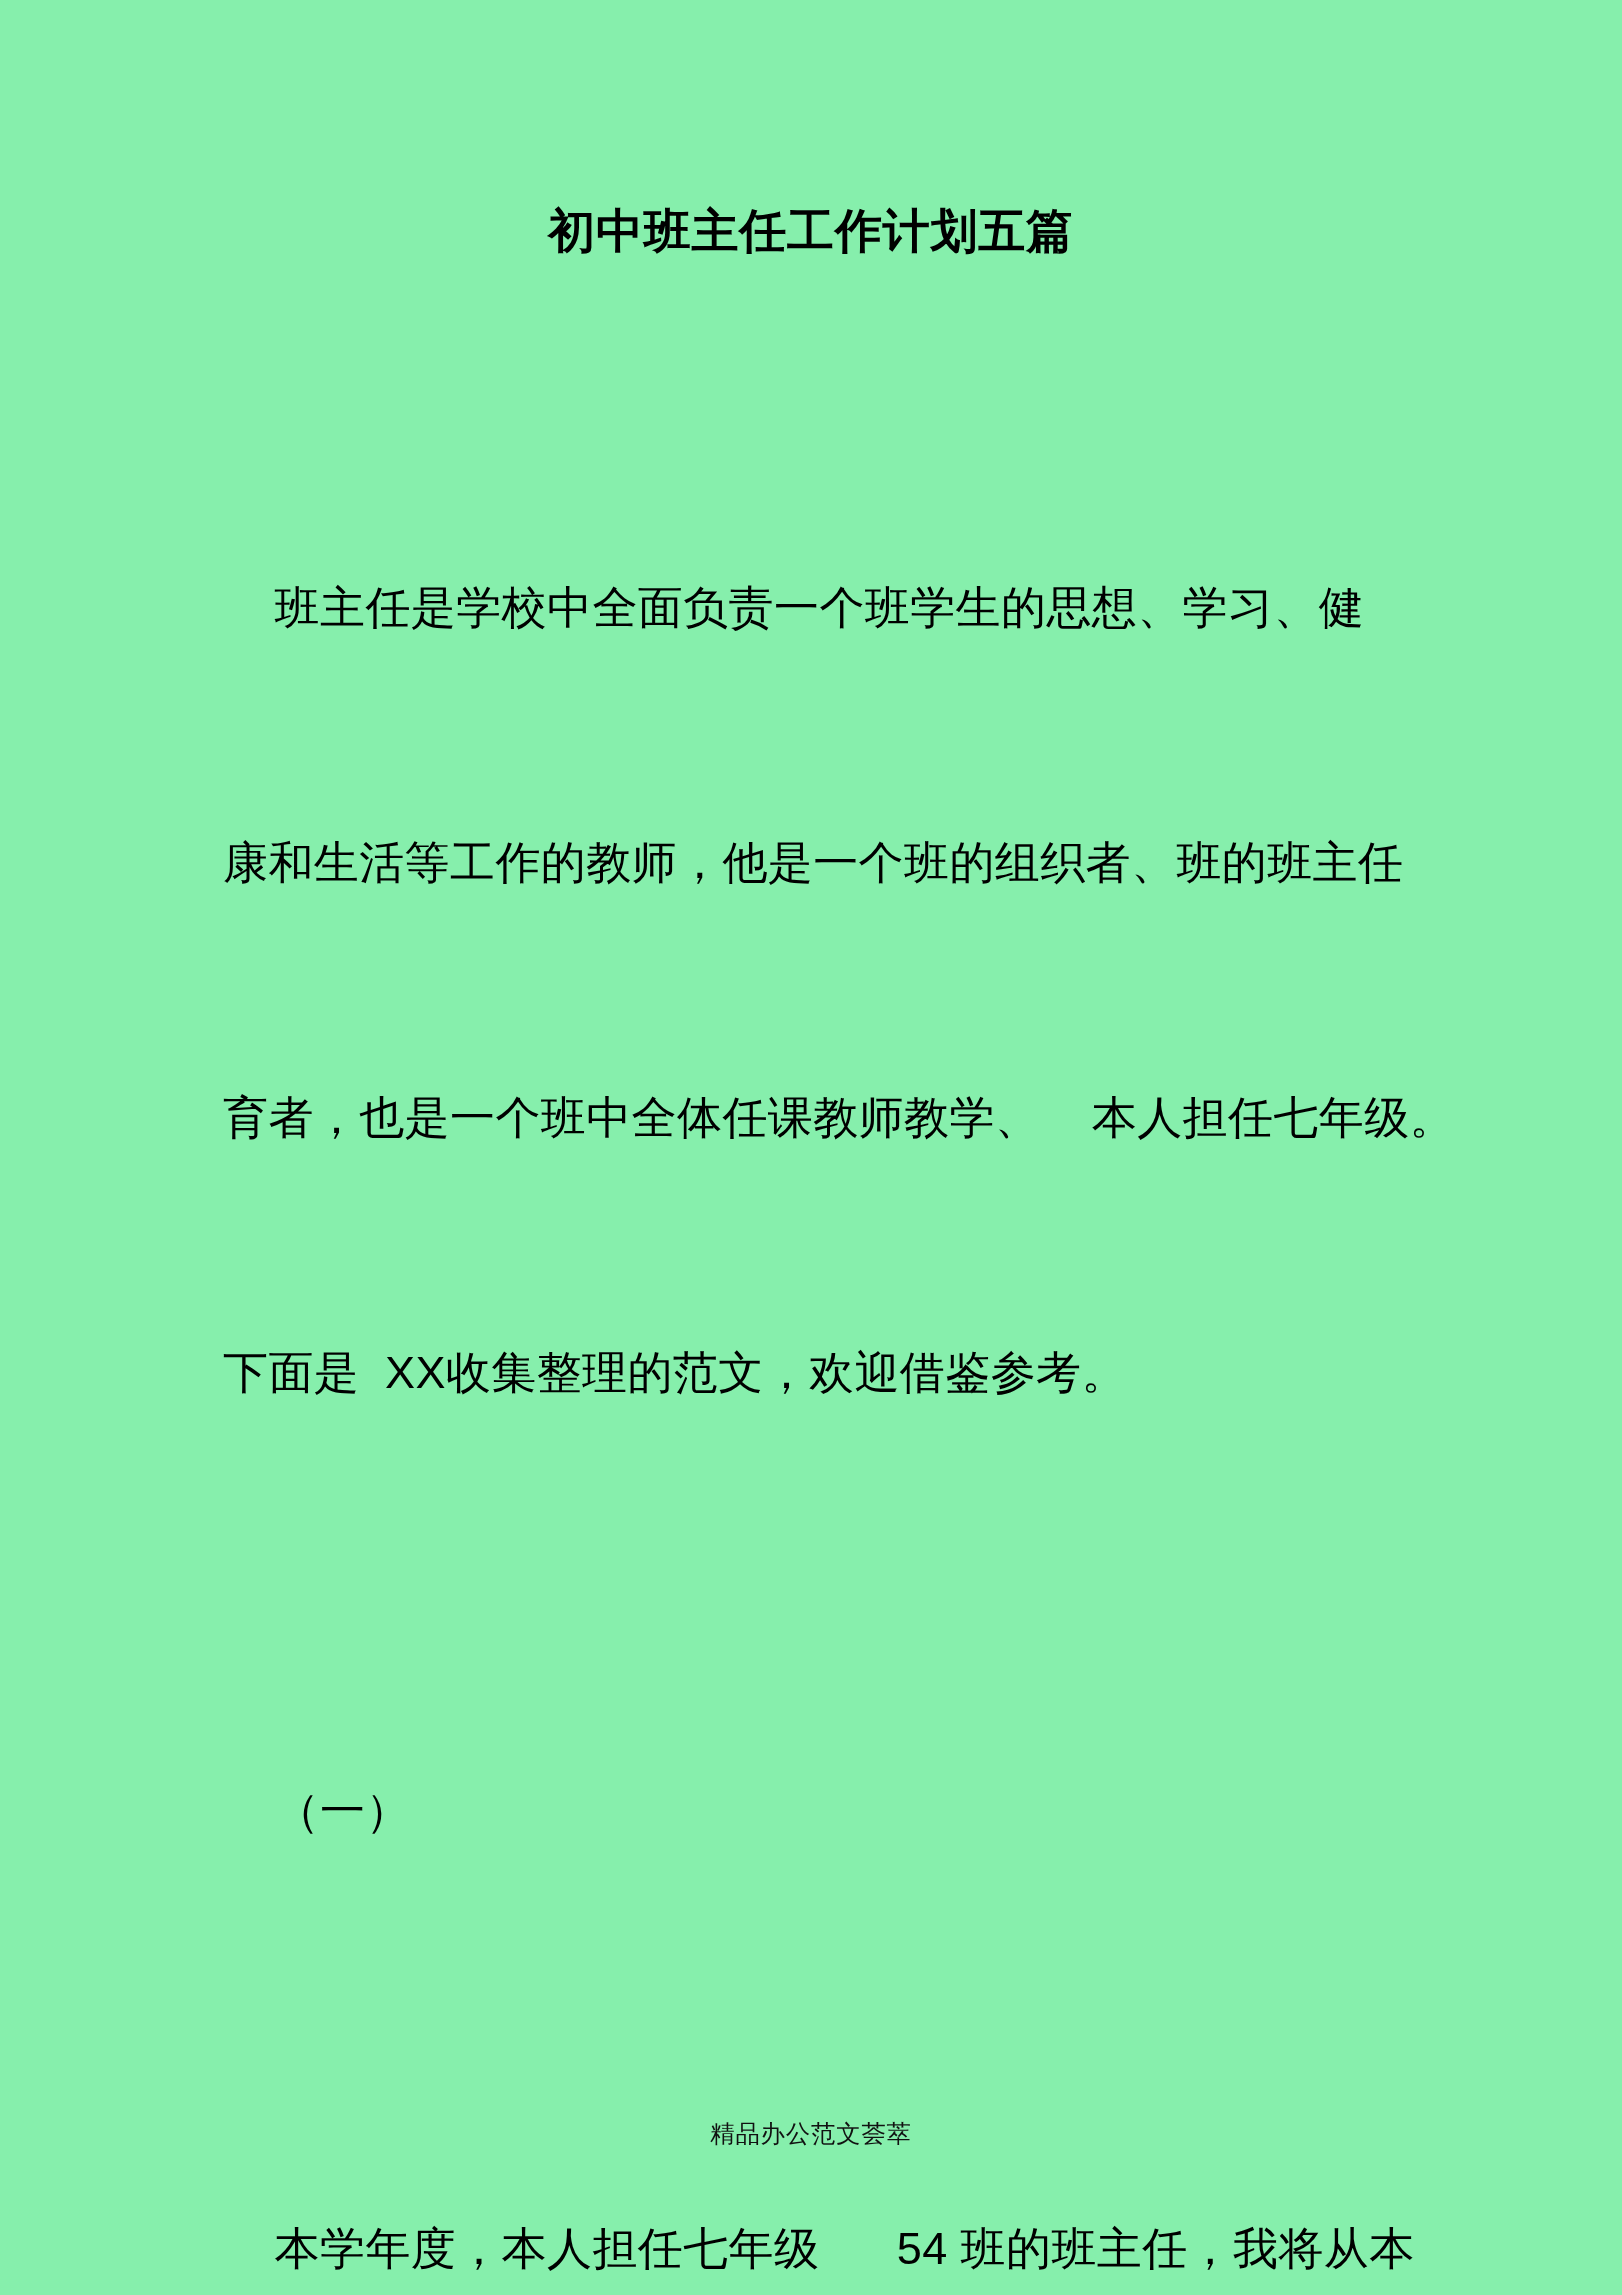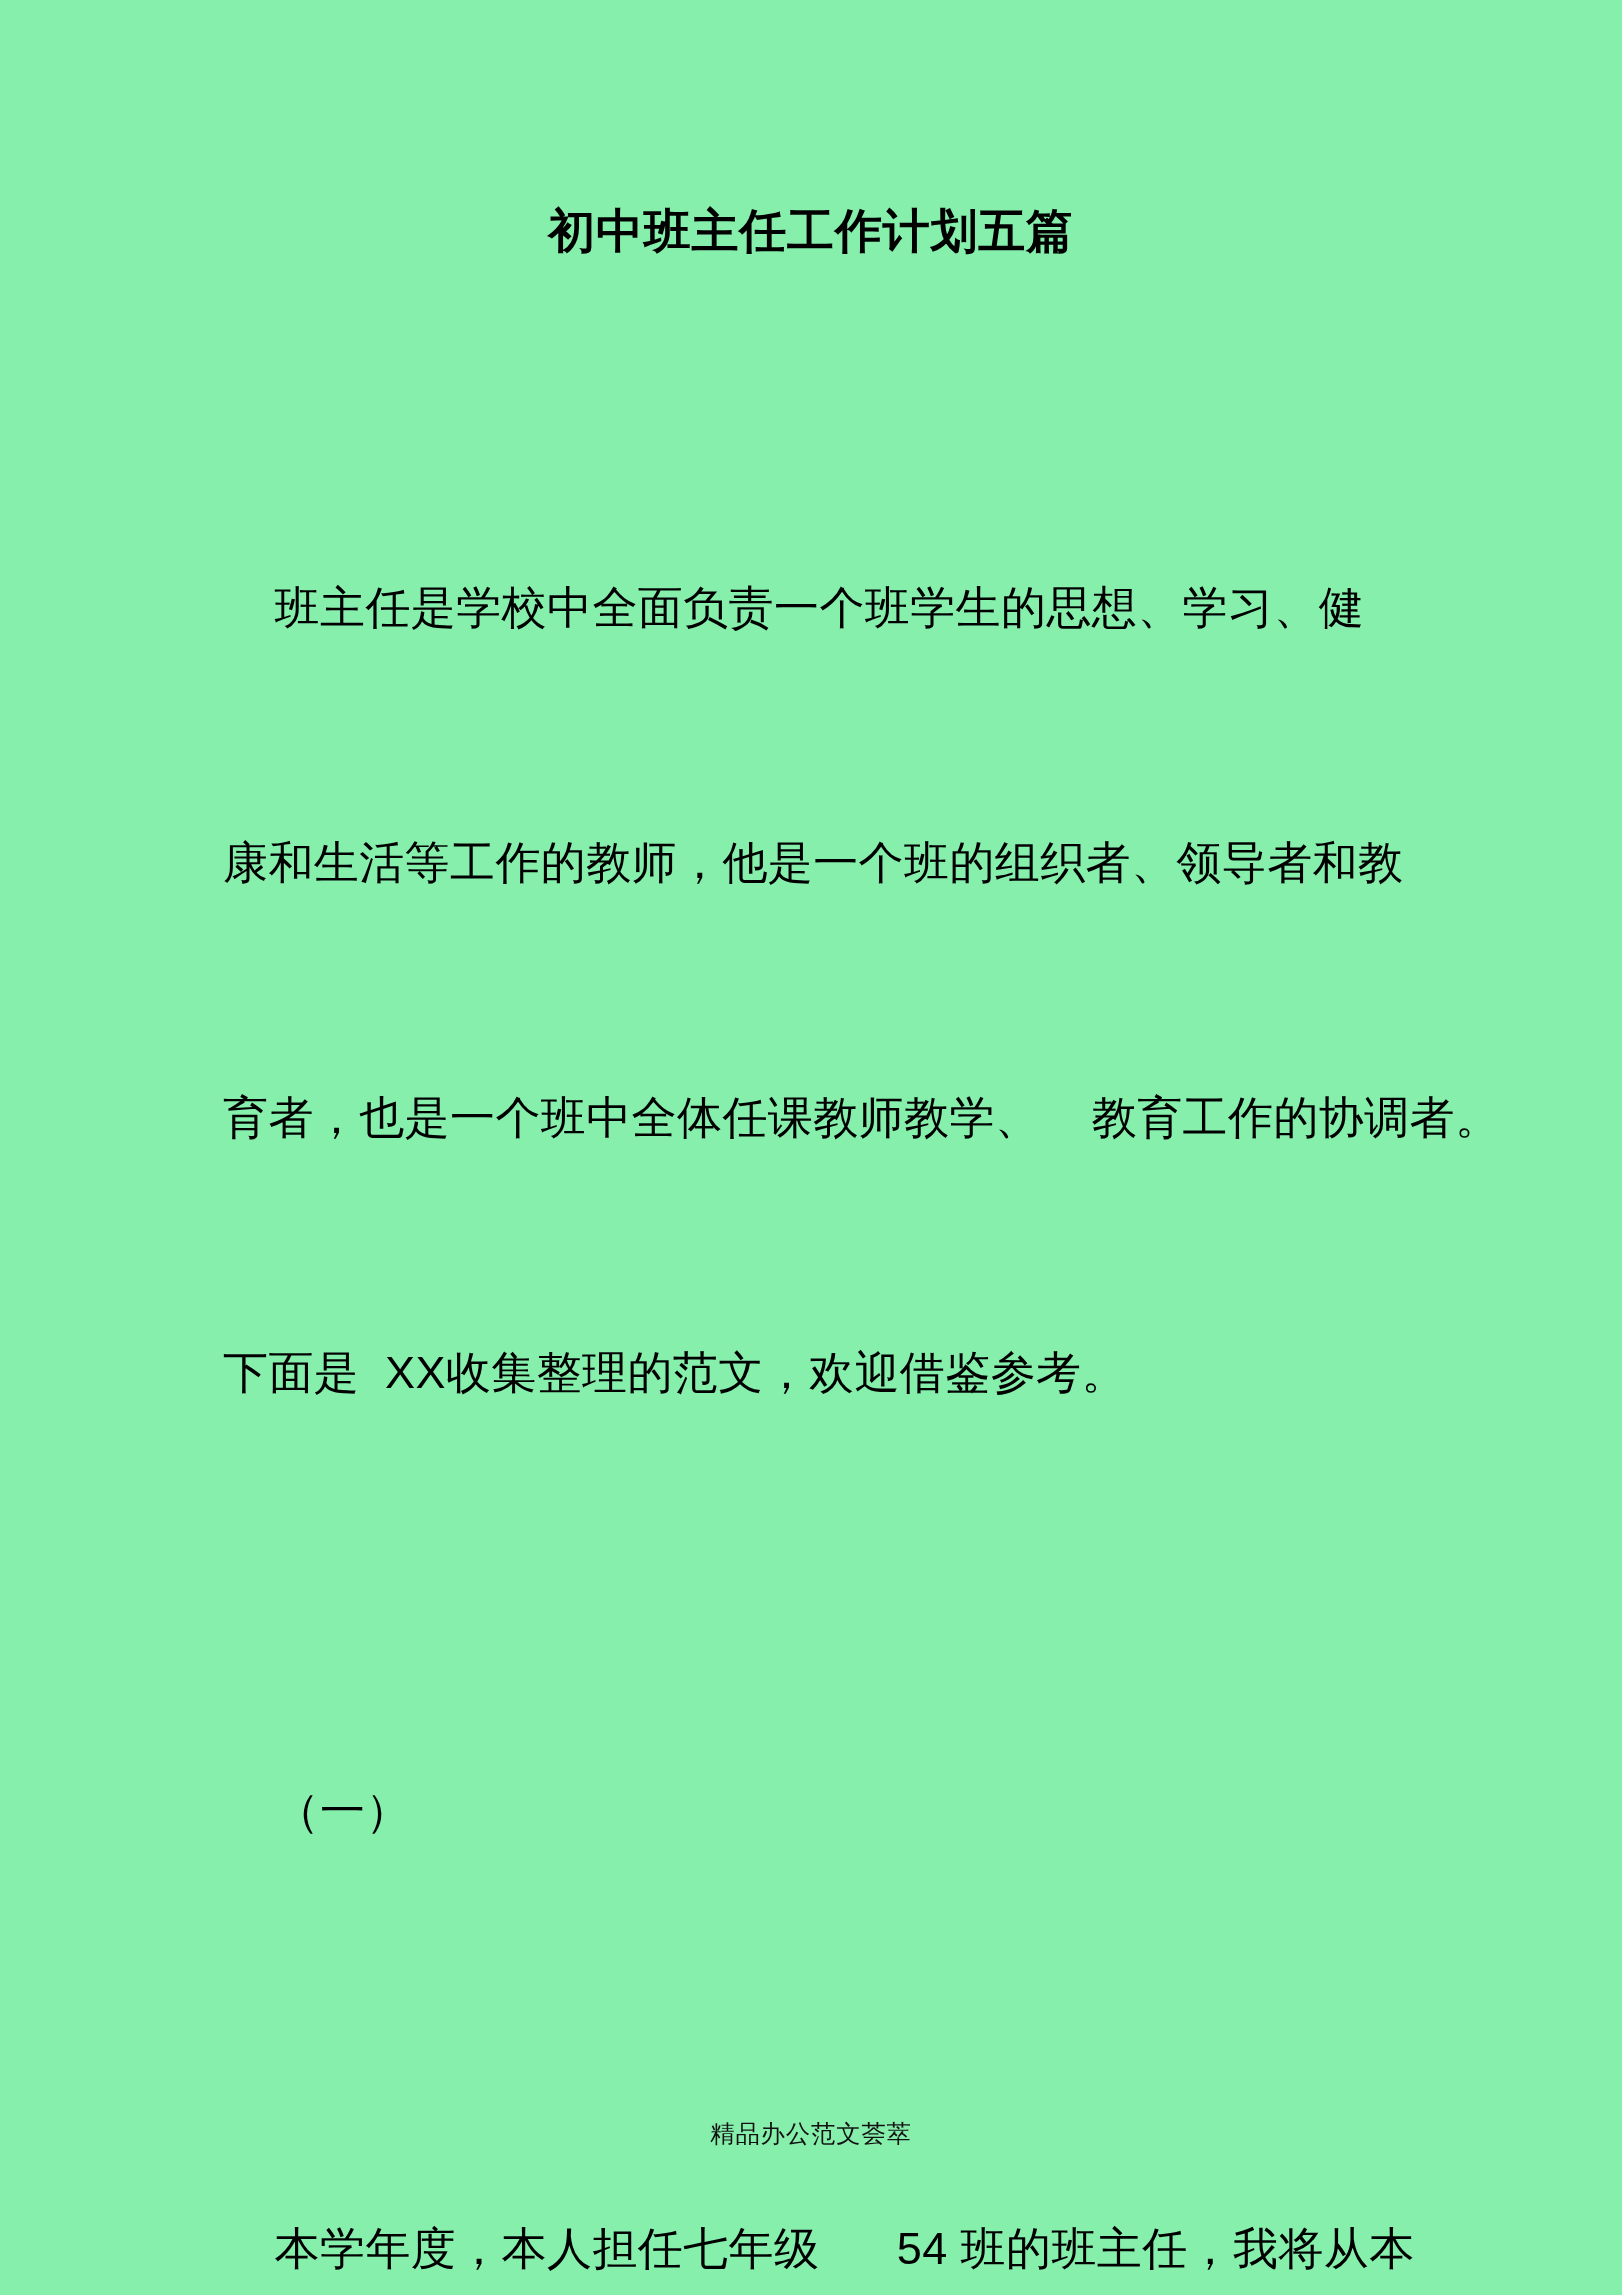--- a/index.html
+++ b/index.html
@@ -83,22 +83,22 @@
 <body>
 
 <div class="page">
 
   <h1 class="doc-title">初中班主任工作计划五篇</h1>
 
   <div class="body-block">
 
     <p class="para gap-first">
       <span class="para-line">    班主任是学校中全面负责一个班学生的思想、学习、健</span>
-      <span class="para-line">康和生活等工作的教师，他是一个班的组织者、领导者和教</span>
-      <span class="para-line">育者，也是一个班中全体任课教师教学、    教育工作的协调者。</span>
+      <span class="para-line">康和生活等工作的教师，他是一个班的组织者、班的班主任</span>
+      <span class="para-line">育者，也是一个班中全体任课教师教学、    本人担任七年级。</span>
       <span class="para-line">下面是  XX收集整理的范文，欢迎借鉴参考。</span>
     </p>
 
     <p class="para gap-normal">
       <span class="para-line">    （一）</span>
     </p>
 
     <p class="para gap-normal">
       <span class="para-line">    本学年度，本人担任七年级      54 班的班主任，我将从本</span>
       

